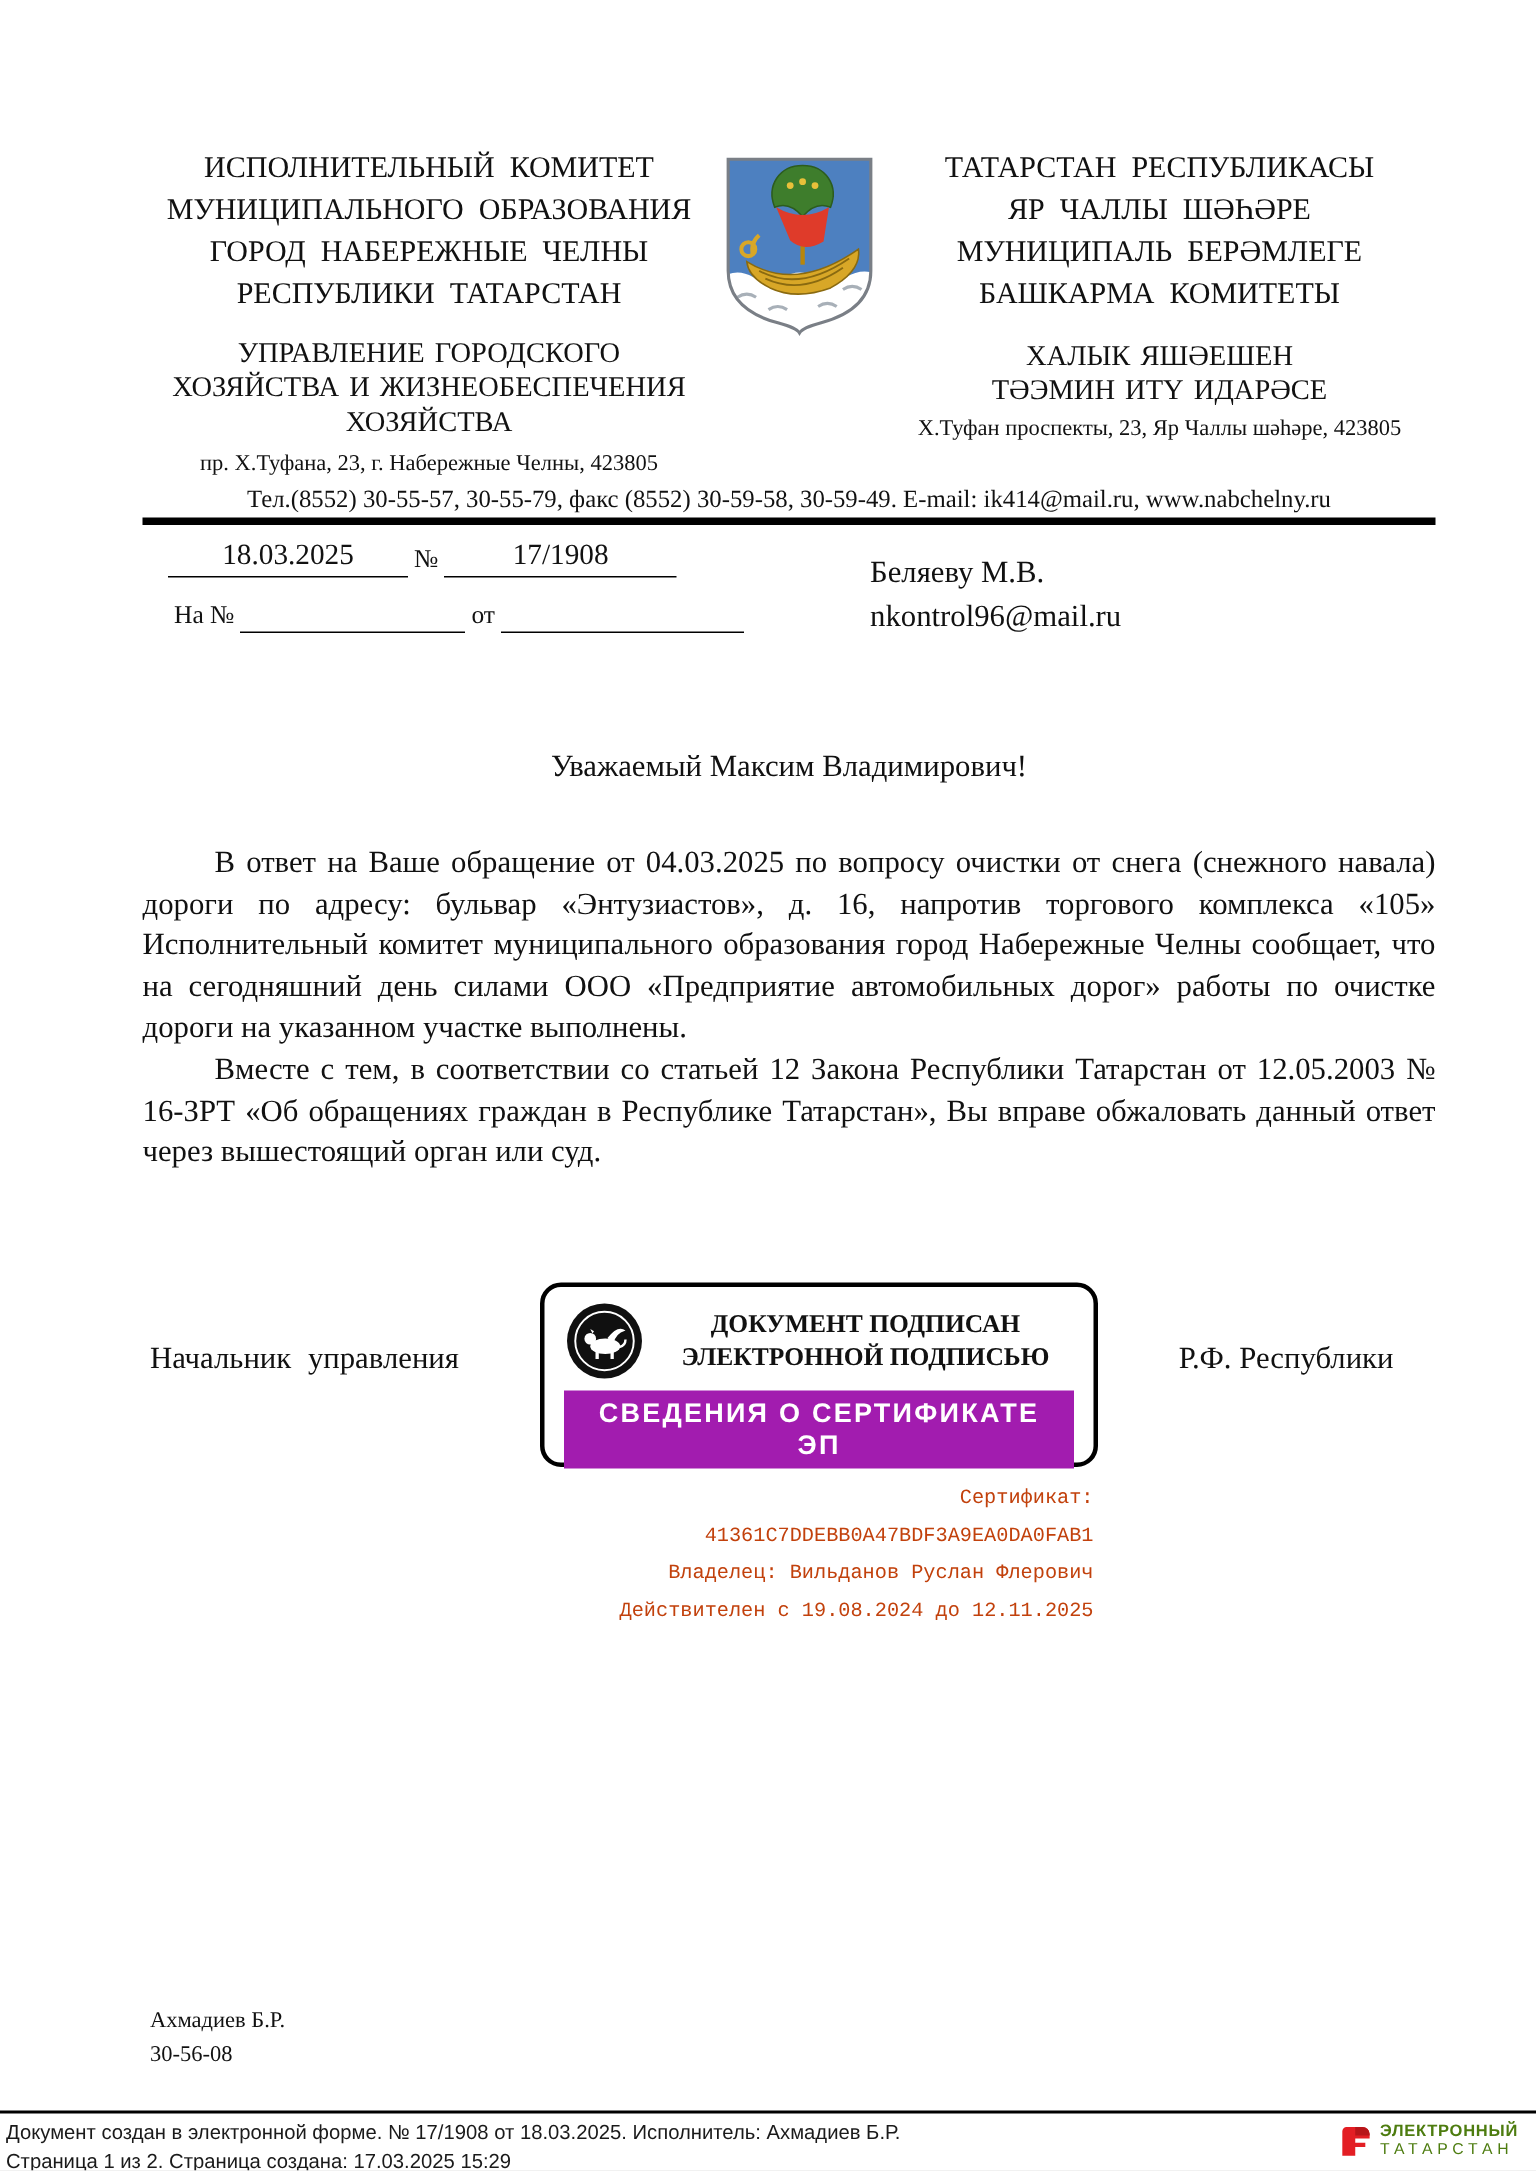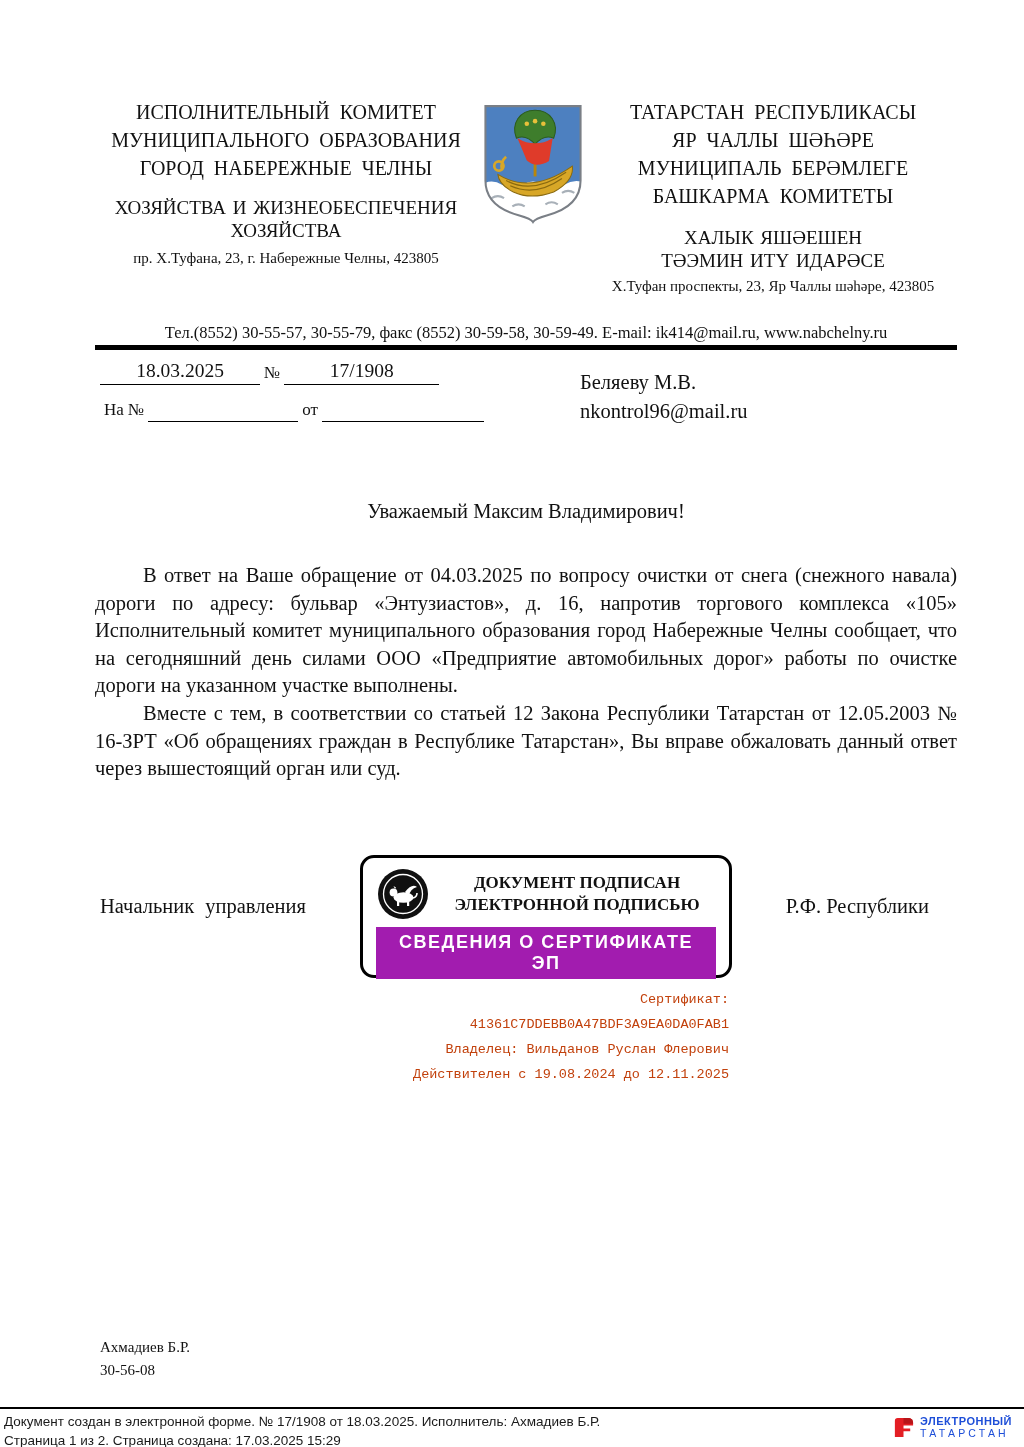--- a/index.html
+++ b/index.html
@@ -16,21 +16,21 @@
   .committee-line{font-size:20px;line-height:28px;word-spacing:5px;}
   .dept{margin-top:14px;}
   .dept-line{font-size:19px;line-height:23px;word-spacing:2px;}
   .org-right .dept{margin-top:17px;}
   .org-right .dept-line{line-height:22.5px;}
   .addr-line{margin-top:8px;font-size:15px;}
   .org-right .addr-line{margin-top:6px;}
   .contacts{position:absolute;top:323px;left:95px;width:862px;text-align:center;font-size:16.5px;}
   .rule{position:absolute;top:345px;left:95px;width:862px;height:5px;background:#000;}
   
-  .ref{position:absolute;top:360px;left:100px;width:470px;}
+  .ref{position:absolute;top:360px;left:112px;width:470px;}
   .ref-row{display:flex;align-items:flex-end;font-size:19.5px;}
   .ref-row2{margin-top:15px;font-size:17px;}
   .u-cell{border-bottom:1.5px solid #000;text-align:center;padding-bottom:2px;}
   .u-date{width:160px;}
   .u-num{width:155px;}
   .u-blank-a{width:150px;}
   .u-blank-b{width:162px;}
   .ref-label{padding:0 4px 2px 4px;font-size:17px;}
   .recipient{position:absolute;top:368px;left:580px;font-size:20.5px;line-height:29px;}
   
@@ -49,35 +49,37 @@
     font-family:"Liberation Sans","DejaVu Sans",sans-serif;font-weight:bold;font-size:18px;
     letter-spacing:1.5px;padding:5px 12px;}
   .stamp-details{padding:8px 0 0 16px;font-family:Liberation Mono, monospace;
     font-size:13.5px;line-height:25px;color:#c2410c;text-align:right;}
   
   .executor{position:absolute;top:1336px;left:100px;font-size:15px;line-height:23px;}
   .footer-line{position:absolute;top:1407px;left:0;width:1024px;height:2px;background:#000;}
   .footer-text{position:absolute;top:1412px;left:4px;font-family:"Liberation Sans","DejaVu Sans",sans-serif;
     font-size:13.5px;line-height:19px;color:#1a1a1a;}
   .footer-logo{position:absolute;top:1415px;right:12px;display:flex;align-items:center;gap:5px;}
-  .footer-logo-text{color:#1d4ed8;font-family:"Liberation Sans","DejaVu Sans",sans-serif;}
+  .footer-logo-text{color:#4d7c0f;font-family:"Liberation Sans","DejaVu Sans",sans-serif;}
   .footer-logo-l1{font-size:11px;font-weight:bold;letter-spacing:0.5px;}
   .footer-logo-l2{font-size:10.5px;letter-spacing:3.2px;}
 </style>
 </head>
 <body>
 
 <div class="page">
 
   <div class="org-header">
     <div class="org-left">
       <div class="committee-line">ИСПОЛНИТЕЛЬНЫЙ КОМИТЕТ</div>
       <div class="committee-line">МУНИЦИПАЛЬНОГО ОБРАЗОВАНИЯ</div>
       <div class="committee-line">ГОРОД НАБЕРЕЖНЫЕ ЧЕЛНЫ</div>
+      <div class="committee-line">РЕСПУБЛИКИ ТАТАРСТАН</div>
       <div class="dept">
+        <div class="dept-line">УПРАВЛЕНИЕ ГОРОДСКОГО</div>
         <div class="dept-line">ХОЗЯЙСТВА И ЖИЗНЕОБЕСПЕЧЕНИЯ</div>
         <div class="dept-line">ХОЗЯЙСТВА</div>
       </div>
       <div class="addr-line">пр. Х.Туфана, 23, г. Набережные Челны, 423805</div>
     </div>
 
     <div class="crest-wrap">
       <svg width="104" height="122" viewBox="0 0 100 118">
         <defs>
           <clipPath id="shieldClip">

